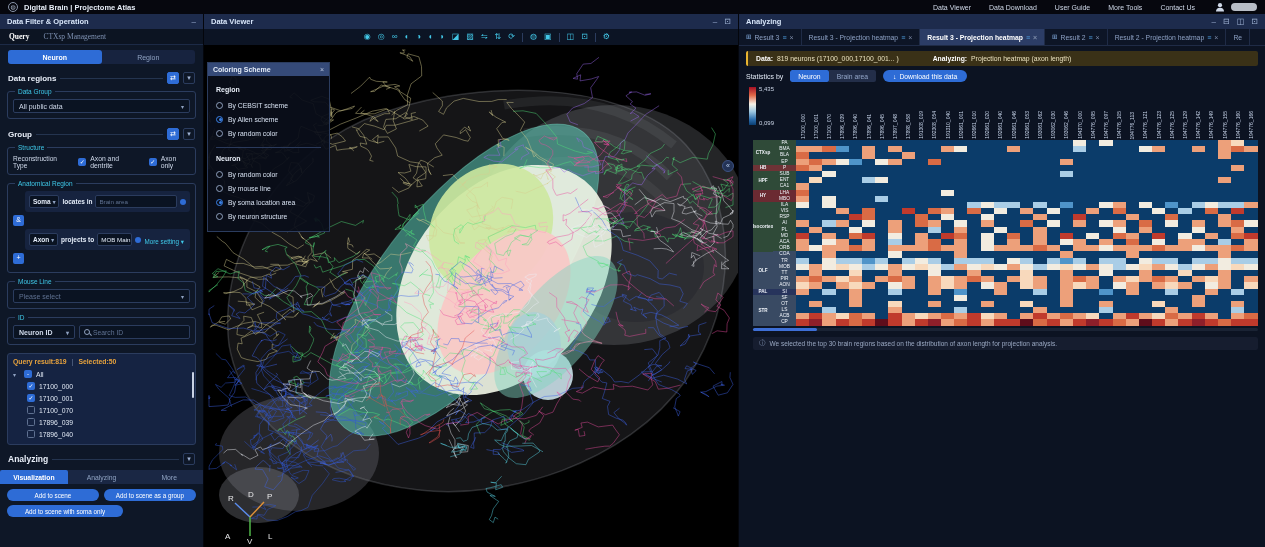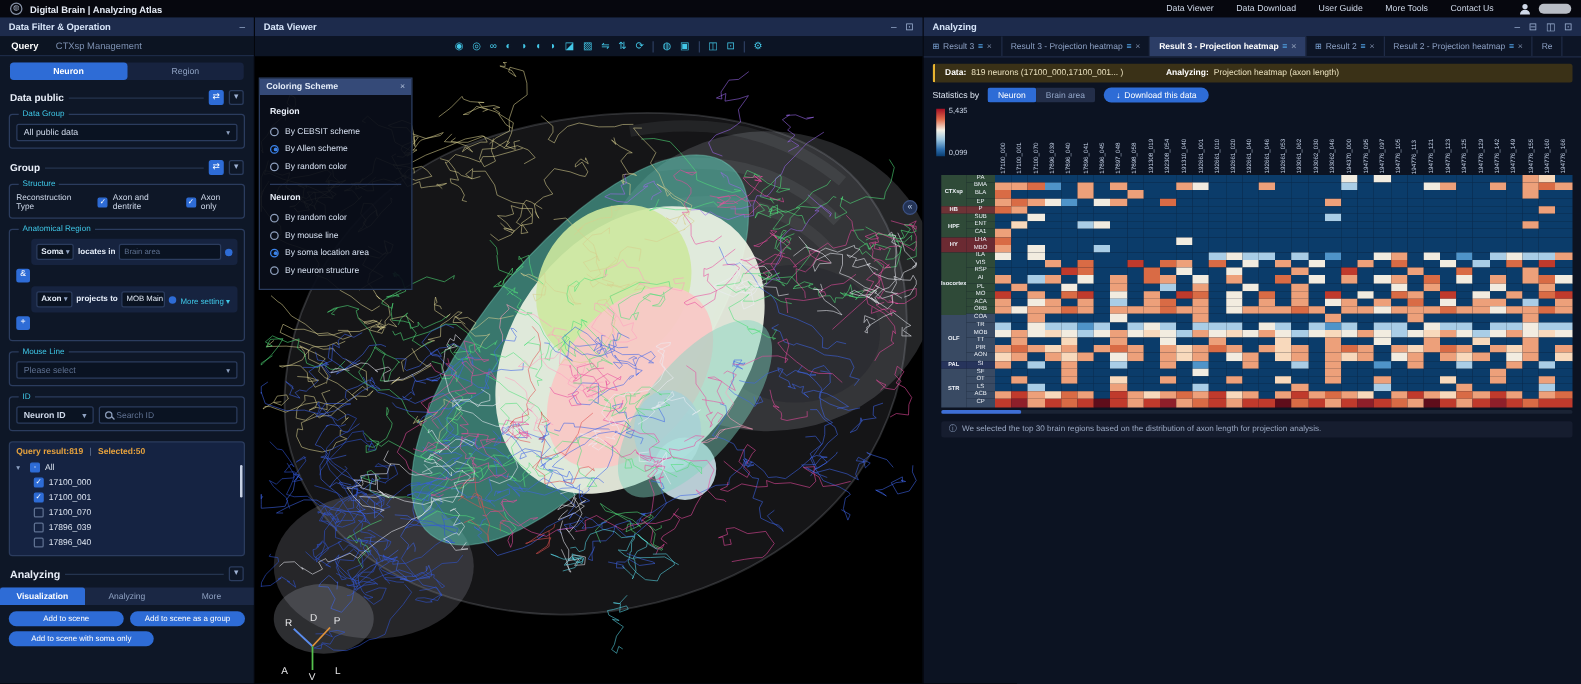--- a/index.html
+++ b/index.html
@@ -14,21 +14,21 @@
   .user-pill{width:26px;height:8px;background:#d8dde6;opacity:.85;border-radius:4px;}
   
   .main{display:flex;gap:1px;height:533px;}
   .titlebar{height:15px;background:#1d2b4c;display:flex;align-items:center;padding:0 7px;flex:none;}
   .titlebar .tb-title{font-size:7.5px;font-weight:bold;color:#d8e6fa;}
   .win-icons{margin-left:auto;display:flex;gap:7px;color:#9fb2d4;font-size:8px;line-height:8px;}
   .win-icons span{cursor:pointer;}
   
   .left-panel{width:203px;background:#0e1727;flex:none;display:flex;flex-direction:column;}
   .lp-tabs{height:16px;display:flex;align-items:center;gap:14px;padding:0 9px;border-bottom:1px solid #1c2a46;background:#0c1422;}
-  .lp-tab{font-size:7.5px;color:#7e91b2;cursor:pointer;}
+  .lp-tab{font-size:7.5px;color:#7e91b2;cursor:pointer;font-family:Liberation Serif, serif;}
   .lp-tab.active{color:#fff;font-weight:bold;}
   .mode-toggle{margin:5px 8px 2px;display:flex;background:#17233f;border-radius:3px;height:14px;}
   .mode-half{flex:1;display:flex;align-items:center;justify-content:center;font-size:7px;color:#8fa2c2;cursor:pointer;border-radius:3px;}
   .mode-half.active{background:#2e6cd6;color:#fff;font-weight:bold;}
   .section-head{display:flex;align-items:center;gap:4px;margin:6px 8px 2px;}
   .section-head .sh-label{font-size:8px;font-weight:bold;color:#e8eef8;white-space:nowrap;}
   .sh-line{flex:1;border-top:1px solid #24344f;}
   .sq-btn{width:12px;height:12px;border:1px solid #2b3c5e;border-radius:2px;color:#9fb2d4;font-size:7px;line-height:10px;text-align:center;cursor:pointer;flex:none;}
   .sq-btn.blue{background:#2e6cd6;border-color:#2e6cd6;color:#fff;}
   .box{border:1px solid #2b3c5e;border-radius:3px;margin:5px 7px 3px;position:relative;padding:7px 5px 5px;}
@@ -122,21 +122,21 @@
   .note{margin:6px 0 0 14px;width:505px;height:13px;background:#161d2f;border-radius:2px;display:flex;align-items:center;gap:4px;padding:0 6px;font-size:6.5px;color:#9aa8c2;}
   .note .i-ic{color:#8496b5;font-size:6.5px;}
 </style>
 </head>
 <body>
 
 <div class="app">
 
   <div class="app-header">
     <span class="logo">◍</span>
-    <span class="app-title">Digital Brain  |  Analyzing Atlas</span>
+    <span class="app-title">Digital Brain  |  Projectome Atlas</span>
     <div class="nav" id="top-nav">
         <div class="nav-item">Data Viewer</div>
         <div class="nav-item">Data Download</div>
         <div class="nav-item">User Guide</div>
         <div class="nav-item">More Tools</div>
         <div class="nav-item">Contact Us</div>
       </div>
     <svg width="10" height="10" style="margin-left:14px;">
       <circle cx="5" cy="3.2" r="2.1" fill="#cfd8e8"></circle>
       <path d="M1 9.5 a4 3.8 0 0 1 8 0 Z" fill="#cfd8e8"></path>
@@ -156,21 +156,21 @@
       <div class="lp-tabs">
         <span class="lp-tab active">Query</span>
         <span class="lp-tab">CTXsp Management</span>
       </div>
       <div class="mode-toggle">
         <div class="mode-half active">Neuron</div>
         <div class="mode-half">Region</div>
       </div>
 
       <div class="section-head">
-        <span class="sh-label">Data public</span>
+        <span class="sh-label">Data regions</span>
         <span class="sh-line"></span>
         <span class="sq-btn blue">⇄</span>
         <span class="sq-btn">▾</span>
       </div>
       <div class="box">
         <span class="box-label">Data Group</span>
         <div class="select">
           <span>All public data</span>
           <span class="arrow">▾</span>
         </div>

